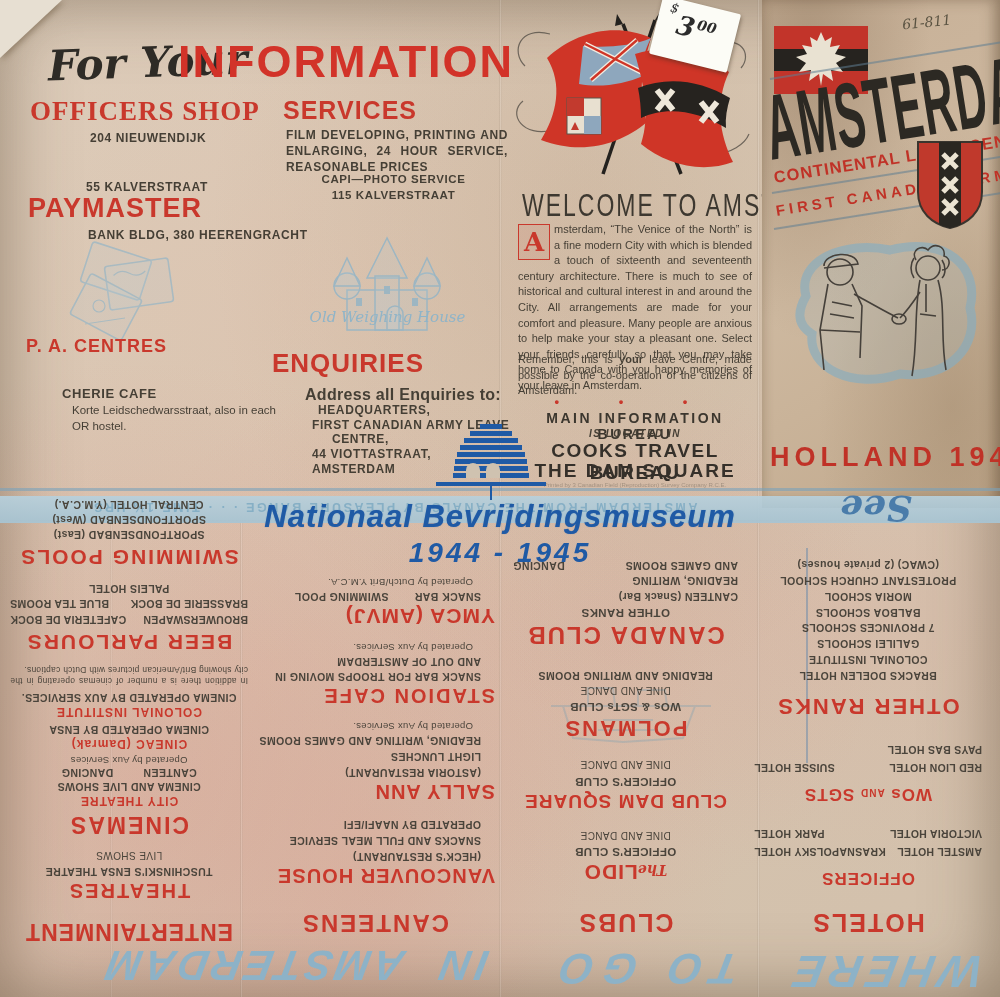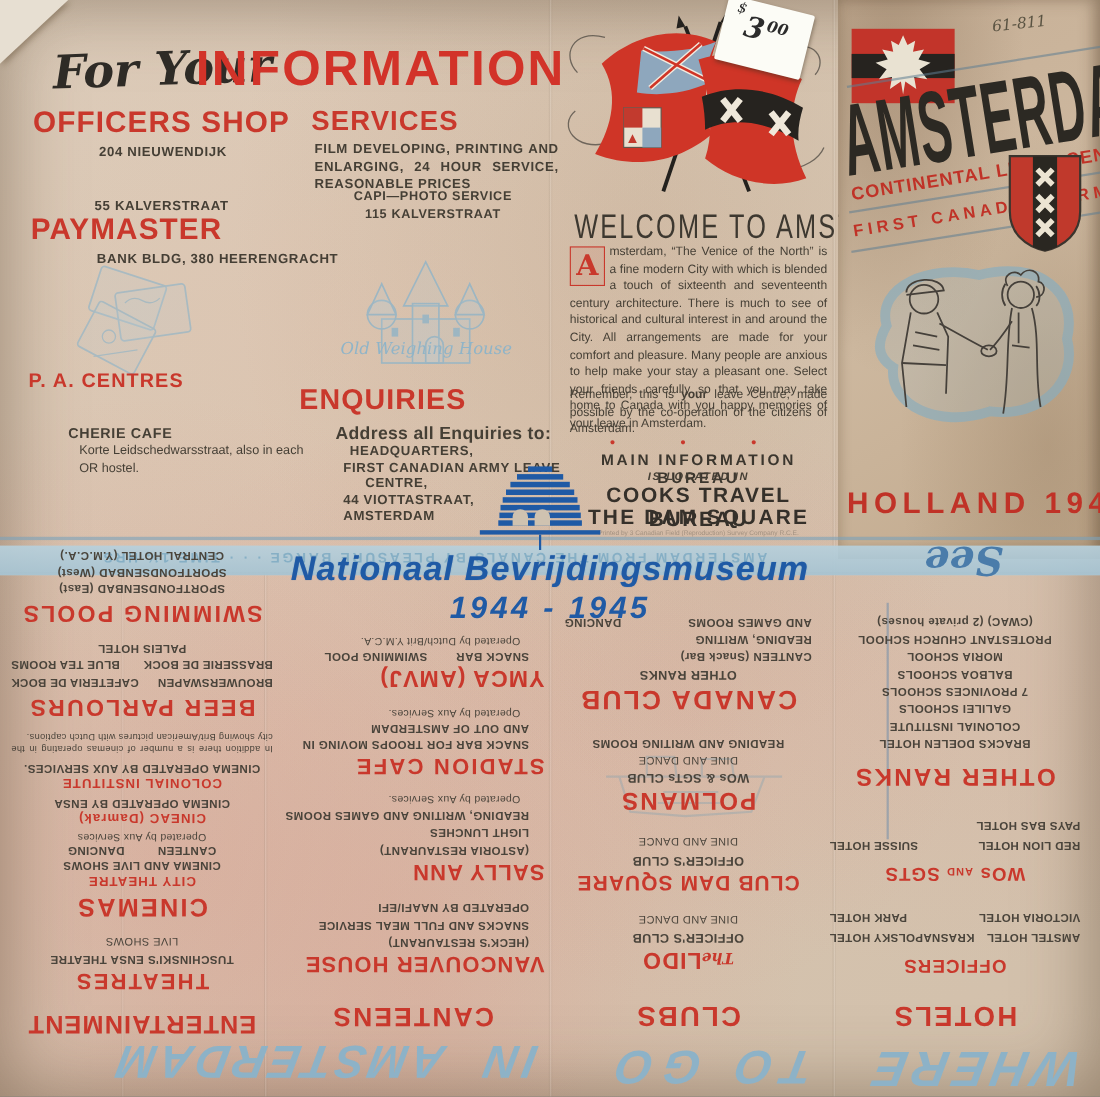--- a/index.html
+++ b/index.html
@@ -77,21 +77,21 @@
   <div class="crease-v" style="left:110px;top:520px;opacity:.6;"></div>
   <div class="crease-h" style="top:520px;"></div>
   <div class="torn-corner"></div>
   <div class="blue-vline" style="left:806px;top:548px;height:215px;"></div>
 
   <div class="abs" style="left:48px;top:38px;transform:rotate(-2deg);font-size:42px;font-weight:bold;color:#2e2b26;">
     <span class="script">For Your</span>
   </div>
   <div class="abs" style="left:178px;top:36px;font-size:45px;font-weight:bold;letter-spacing:2px;color:#d23329;">INFORMATION</div>
 
-  <div class="abs rh" style="left:30px;top:96px;font-size:27px;">OFFICERS SHOP</div>
+  <div class="abs rh" style="left:30px;top:96px;font-size:27px;font-family:Liberation Serif, serif;">OFFICERS SHOP</div>
   <div class="abs bd" style="left:90px;top:131px;font-size:12px;">204 NIEUWENDIJK</div>
 
   <div class="abs bd" style="left:86px;top:180px;font-size:12px;">55 KALVERSTRAAT</div>
 
   <div class="abs rh" style="left:28px;top:193px;font-size:27px;">PAYMASTER</div>
   <div class="abs bd" style="left:88px;top:228px;font-size:12px;">BANK BLDG, 380 HEERENGRACHT</div>
 
   <div class="abs rh" style="left:283px;top:96px;font-size:25px;">SERVICES</div>
   <div class="abs bd jst" style="left:286px;top:127px;width:222px;font-size:12px;line-height:1.35;">FILM DEVELOPING, PRINTING AND ENLARGING, 24 HOUR SERVICE, REASONABLE PRICES</div>
   <div class="abs bd ctr" style="left:286px;top:173px;width:215px;font-size:11.5px;">CAPI—PHOTO SERVICE</div>

